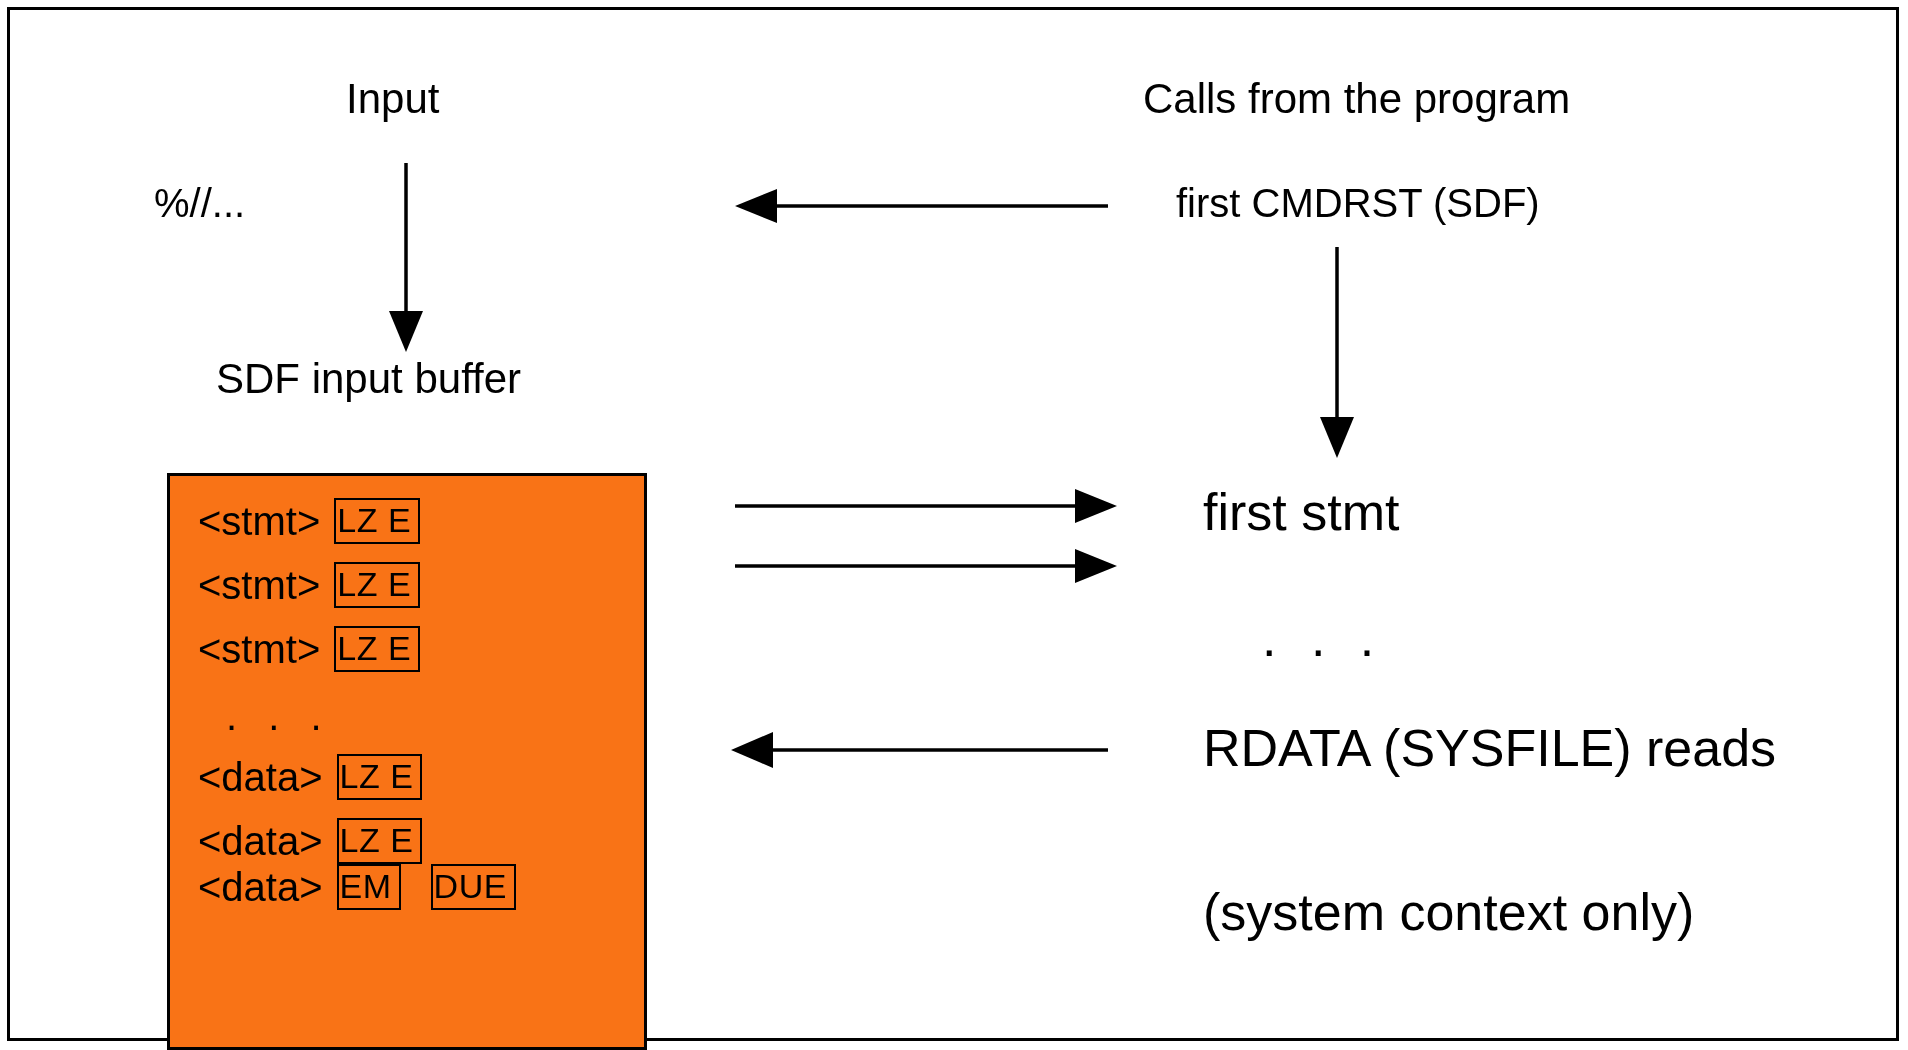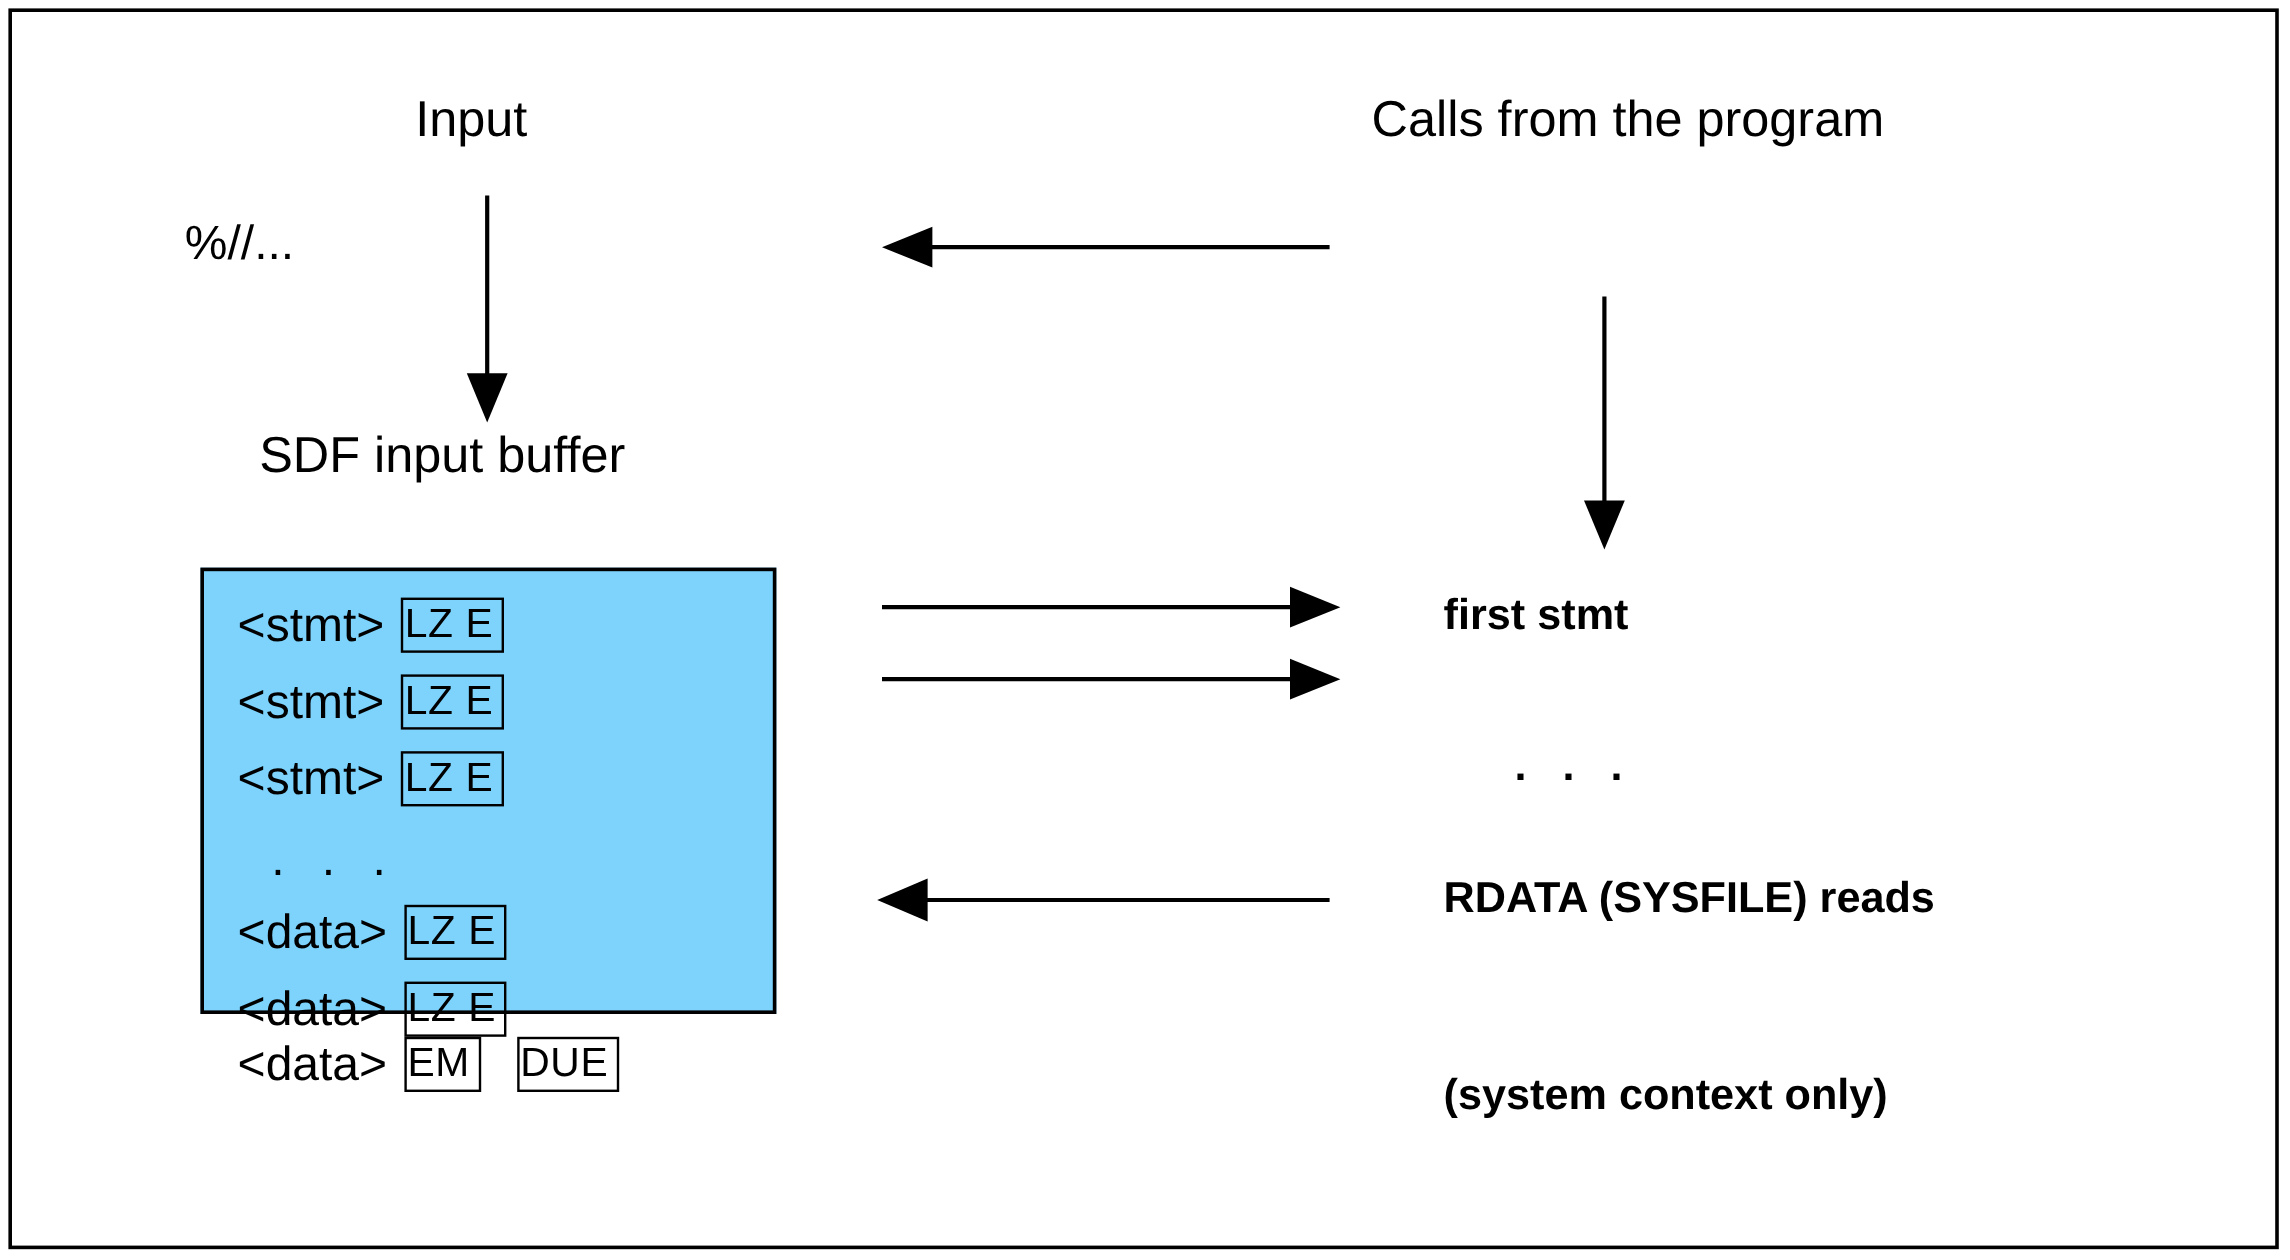--- a/index.html
+++ b/index.html
@@ -37,24 +37,24 @@
   }
   .lbl-40 { font-size: 40px; }
   .lbl-42 { font-size: 42px; }
 
   
   #sdf-buffer-box {
     position: absolute;
     left: 167px;
     top: 473px;
     width: 480px;
-    height: 372px;
+    height: 577px;
     border: 3px solid #000000;
     box-sizing: border-box;
-    background: #7dd3fc;
+    background: #f97316;
   }
   .buffer-row {
     position: absolute;
     display: flex;
     align-items: center;
     left: 28px;
   }
   .row-label {
     font-size: 40px;
     font-family: "Liberation Sans", sans-serif;
@@ -87,24 +87,23 @@
     left: 0; top: 0;
     width: 1908px;
     height: 1050px;
     pointer-events: none;
   }
 
   
   .block {
     position: absolute;
     white-space: pre;
-    font-size: 36px;
+    font-size: 52px;
     line-height: 52px;
     font-family: "Liberation Sans", sans-serif;
-    font-weight: bold;
   }
 </style>
 </head>
 <body>
 
 <div id="canvas">
 
   <div id="outer-frame"></div>
 
   <div class="txt lbl-42" style="left:346px; top:78px;">Input</div>
@@ -145,20 +144,21 @@
     <div class="buffer-row" style="top:388px;">
       <span class="row-label">&lt;data&gt;</span>
       <span class="token">EM</span>
       <span class="token" style="margin-left:30px;">DUE</span>
     </div>
 
   </div>
 
   <div class="txt lbl-42" style="left:1143px; top:78px;">Calls from the program</div>
 
+  <div class="txt lbl-40" style="left:1176px; top:183px;">first CMDRST (SDF)</div>
 
   <div class="block" style="left:1203px; top:486px;">first stmt</div>
 
 
   <div class="block" style="left:1262px; top:612px; letter-spacing:10px;">. . .</div>
 
   <div class="block" style="left:1203px; top:722px;">RDATA (SYSFILE) reads</div>
 
 
   <div class="block" style="left:1203px; top:850px;margin-top:36px;">(system context only)</div>

